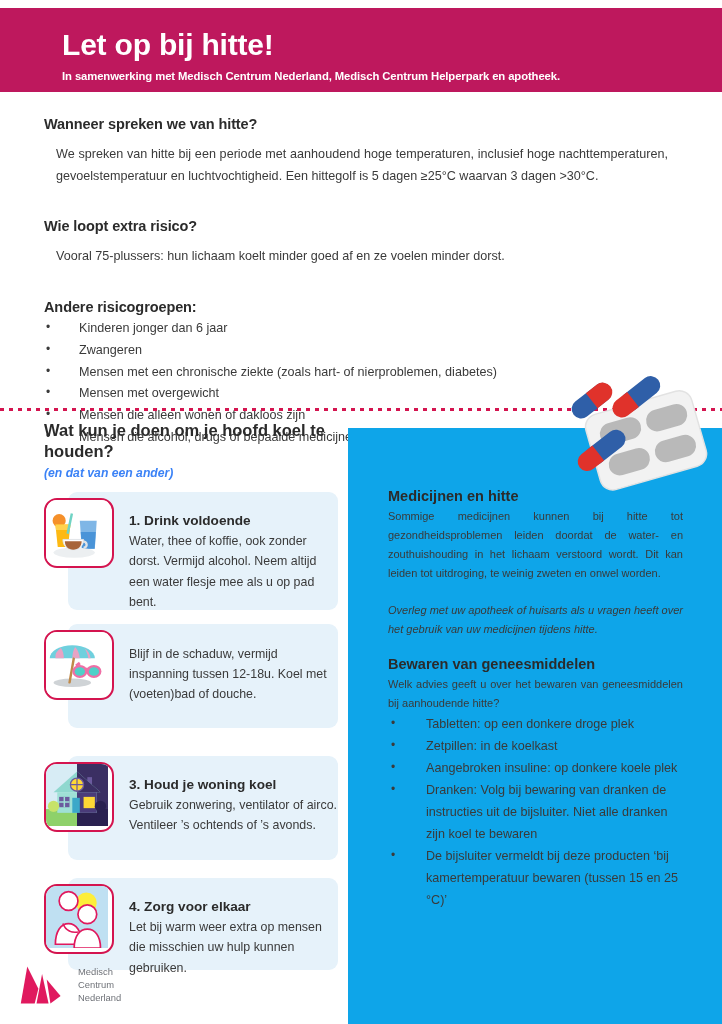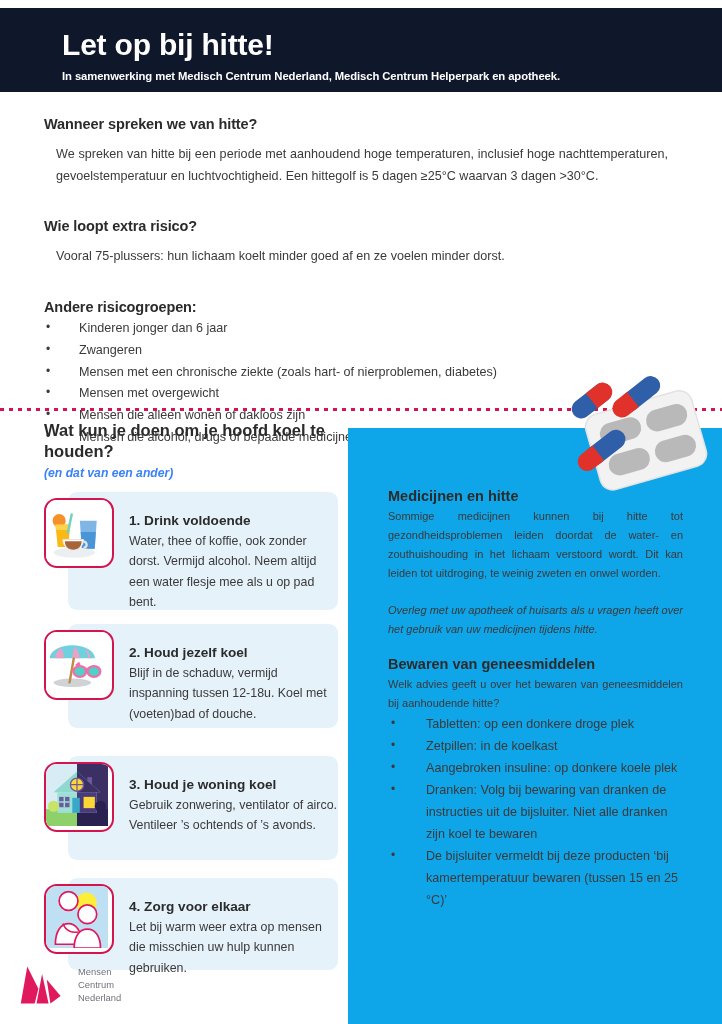--- a/index.html
+++ b/index.html
@@ -9,21 +9,21 @@
     font-family:"Liberation Sans", sans-serif;
     color:#2b2b2b;
     overflow:hidden;
     position:relative;
   }
   .page{position:relative;width:722px;height:1024px;overflow:hidden;background:#fff;}
 
   
   .header{
     position:absolute;left:0;top:8px;width:722px;height:84px;
-    background:#0f172a;
+    background:#be185d;
   }
   .header-title{
     position:absolute;left:62px;top:20px;
     font-size:30px;font-weight:bold;color:#ffffff;letter-spacing:-0.2px;
   }
   .header-sub{
     position:absolute;left:62px;top:62px;
     font-size:11.3px;font-weight:bold;color:#ffffff;letter-spacing:-0.1px;
   }
 
@@ -236,21 +236,20 @@
             <ellipse cx="6" cy="8" rx="8" ry="7" fill="#ef6fa6"></ellipse>
             <ellipse cx="21" cy="8" rx="8" ry="7" fill="#ef6fa6"></ellipse>
             <ellipse cx="6" cy="8" rx="5.5" ry="4.6" fill="#4fd0c8"></ellipse>
             <ellipse cx="21" cy="8" rx="5.5" ry="4.6" fill="#4fd0c8"></ellipse>
             <rect x="12" y="4" width="4" height="3" fill="#ef6fa6"></rect>
             <path d="M2 2l4-3" stroke="#ef6fa6" stroke-width="3" fill="none"></path>
           </g>
         </svg>
       </div>
       <div class="card-text">
-        <p class="card-title">2. Houd jezelf koel</p>
         <p class="card-desc">Blijf in de schaduw, vermijd inspanning tussen 12-18u. Koel met (voeten)bad of douche.</p>
       </div>
     </div>
 
     <div class="card" style="height:114px">
       <div class="card-bg" style="height:104px"></div>
       <div class="icon-box">
         <svg viewBox="0 0 66 66" width="62" height="62">
           <rect width="66" height="66" fill="#d7ecf5"></rect>
           <rect x="33" y="0" width="33" height="66" fill="#3b2f63"></rect>
@@ -297,19 +296,19 @@
     </div>
   </div>
 
   <div class="logo">
     <svg viewBox="0 0 54 44" width="50" height="44">
       <path d="M3 42 L10 2 L22 26 L18 42 Z" fill="#e0195e"></path>
       <path d="M20 42 L26 10 L33 42 Z" fill="#e0195e"></path>
       <path d="M35 42 L31 16 L46 34 Z" fill="#e0195e"></path>
     </svg>
     <div class="logo-txt">
-      <div>Mensen</div>
+      <div>Medisch</div>
       <div>Centrum</div>
       <div>Nederland</div>
     </div>
   </div>
 
 </div>
 
 </body></html>

